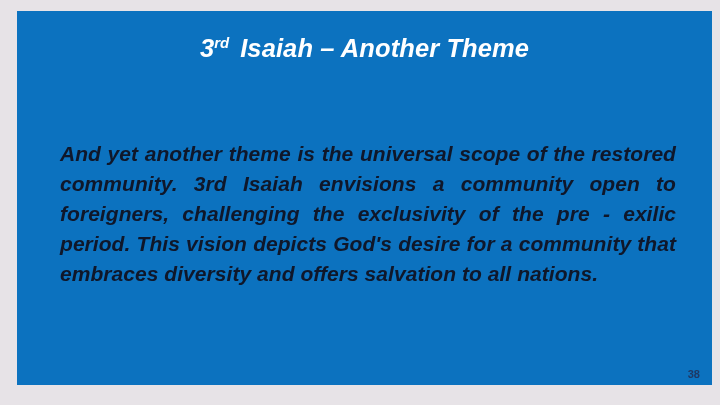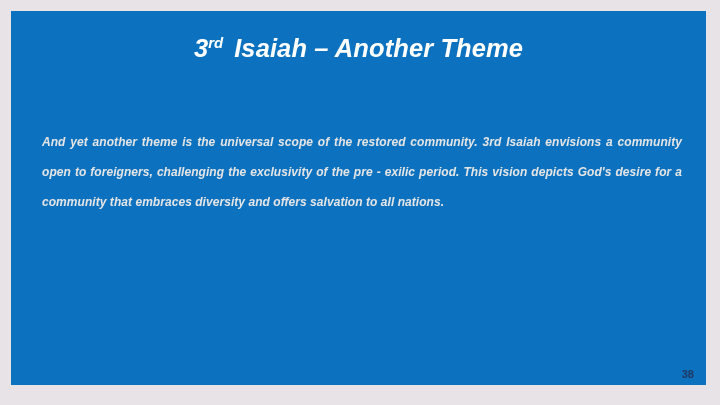--- a/index.html
+++ b/index.html
@@ -14,21 +14,21 @@
     overflow: hidden;
   }
   #slide {
     position: relative;
     width: 720px;
     height: 405px;
     background: #e7e3e7;
   }
   #slide-panel {
     position: absolute;
-    left: 11px;
+    left: 17px;
     top: 11px;
     width: 695px;
     height: 374px;
     background: #0c72bf;
     box-sizing: border-box;
     overflow: hidden;
   }
   #title-block {
     position: absolute;
     left: 0;
@@ -57,26 +57,26 @@
     display: inline-block;
     width: 11px;
   }
   #body-block {
     position: absolute;
     left: 27px;
     top: 112px;
     width: 648px;
   }
   #body-paragraph {
-    margin: 4px;
-    color: #e5e5e5;
+    margin: 16px;
+    color: #0f172a;
     font-family: "Liberation Sans", sans-serif;
     font-weight: bold;
     font-style: italic;
-    font-size: 12px;
+    font-size: 21px;
     line-height: 30.1px;
     text-align: justify;
     text-justify: inter-word;
     letter-spacing: 0.05px;
   }
   #page-number {
     position: absolute;
     right: 12px;
     bottom: 4px;
     color: #1f3864;

